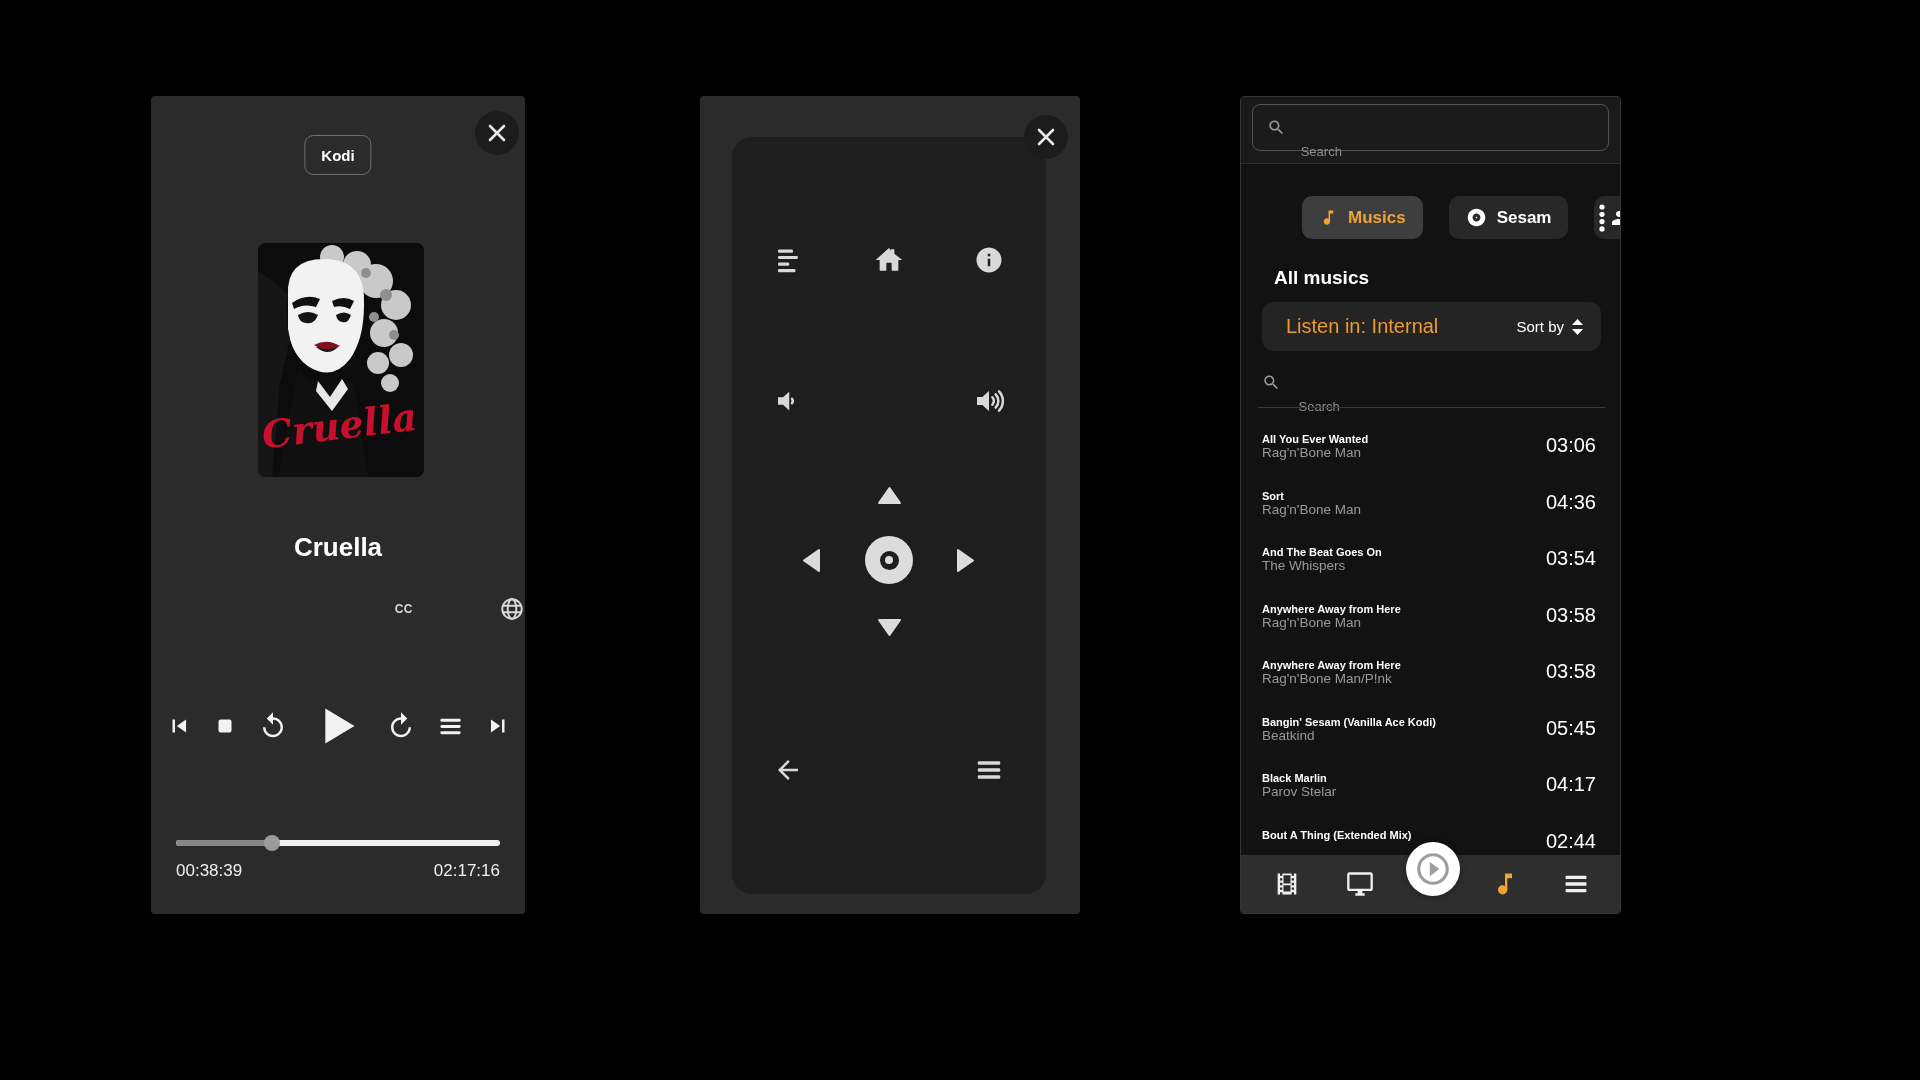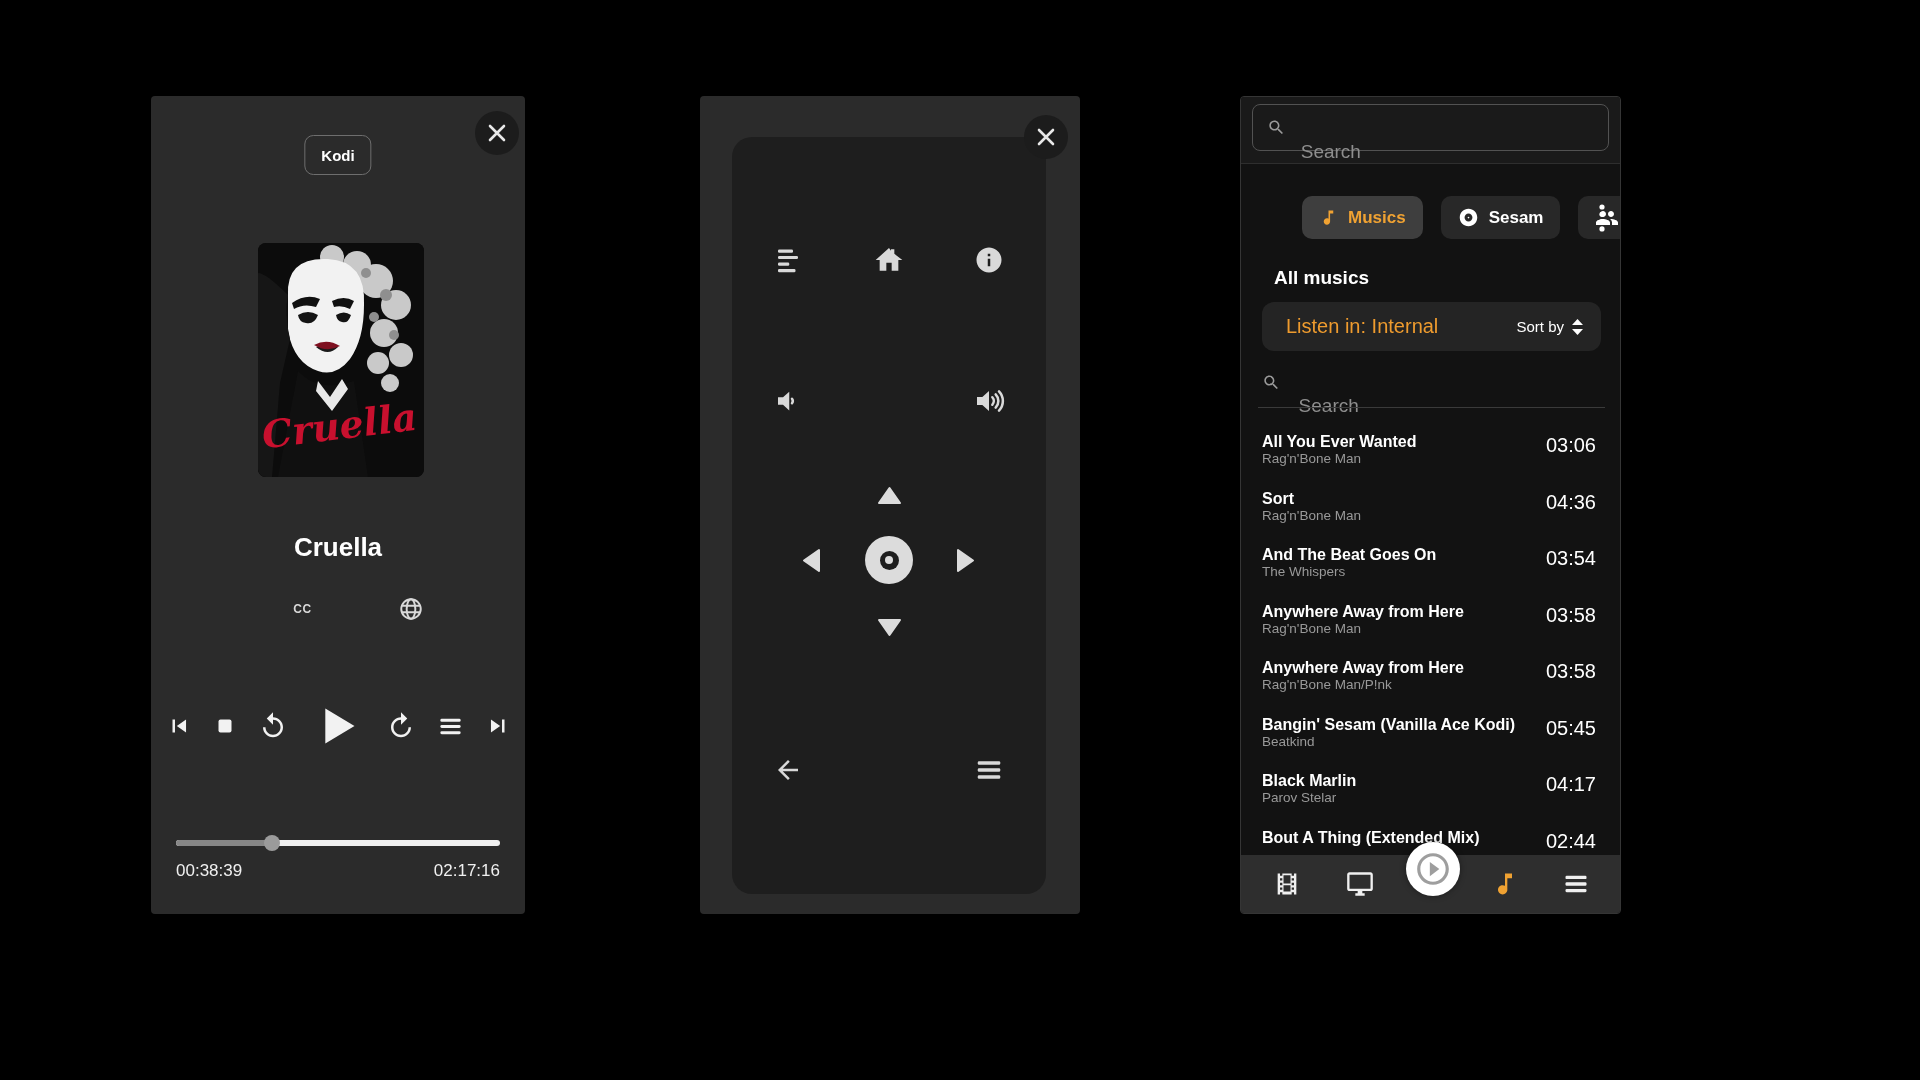--- a/index.html
+++ b/index.html
@@ -13,21 +13,21 @@
              border:none;display:flex;align-items:center;justify-content:center;cursor:pointer;
              color:#e8e8e8;z-index:6;padding:0;}
   .player .close-btn{left:324px;top:15px;}
   .chip{position:absolute;left:50%;transform:translateX(-50%);top:39px;height:38px;
         border:1.5px solid #6e6e6e;border-radius:9px;color:#fff;font-size:15px;font-weight:700;
         display:flex;align-items:center;padding:0 16px;background:transparent;}
   .poster{position:absolute;left:107px;top:147px;width:166px;height:234px;border-radius:8px;
           overflow:hidden;background:#0a0a0a;}
   .np-title{position:absolute;left:0;right:0;top:436px;text-align:center;color:#fff;
             font-size:26px;font-weight:700;margin:0;}
-  .badges{position:absolute;left:0;right:0;top:500px;display:flex;justify-content:center;
+  .badges{position:absolute;left:0;right:0;top:500px;display:flex;justify-content:flex-end;
           gap:86px;align-items:center;padding-left:41px;}
   .cc-badge{background:#d9d9d9;color:#2b2b2b;font-weight:800;font-size:12px;letter-spacing:.5px;
             border-radius:4px;padding:3px 5px;line-height:1;border:none;}
   .icon-btn{background:none;border:none;padding:0;cursor:pointer;color:#d9d9d9;
             display:flex;align-items:center;justify-content:center;}
   .controls{position:absolute;left:0;right:0;top:598px;height:64px;display:flex;
             align-items:center;justify-content:center;gap:21px;color:#f2f2f2;}
   .controls .icon-btn{color:#f2f2f2;}
   .seek{position:absolute;left:25px;right:25px;top:740px;height:14px;}
   .seek-track{position:absolute;left:0;right:0;top:4px;height:6px;border-radius:3px;background:#f0f0f0;}
@@ -54,44 +54,44 @@
   .dpad-ok .dot{width:8px;height:8px;border-radius:50%;background:#dcdcdc;}
 
   
   .library{left:1240px;width:381px;background:#121212;border:1px solid #353535;box-sizing:border-box;
            overflow:hidden;}
   .lib-top{position:absolute;left:0;right:0;top:0;height:66px;background:#1a1a1a;
            border-bottom:1px solid #2e2e2e;}
   .search-box{position:absolute;left:11px;top:7px;width:357px;height:47px;border:1px solid #525252;
               border-radius:8px;display:flex;align-items:center;gap:13px;padding:0 14px;box-sizing:border-box;color:#9a9a9a;}
   .search-box input, .mini-search input{background:transparent;border:none;outline:none;color:#cfcfcf;
-              font-size:19px;font-family:"Liberation Sans",sans-serif;width:100%;margin-top:48px;}
+              font-size:13px;font-family:"Liberation Sans",sans-serif;width:100%;margin-top:48px;}
   .search-box input::placeholder,.mini-search input::placeholder{color:#8e8e8e;}
   .tabs-clip{position:absolute;left:21px;top:99px;width:327px;height:43px;overflow:hidden;
-             display:flex;gap:18px;padding-left:40px;}
+             display:flex;gap:26px;padding-left:40px;}
   .pill{height:43px;border-radius:10px;background:#282828;color:#fff;border:none;cursor:pointer;
         display:flex;align-items:center;gap:10px;padding:0 17px;font-size:17px;font-weight:700;
         font-family:"Liberation Sans",sans-serif;flex:none;}
   .pill.active{background:#3e3e3e;color:#f0a232;}
   .kebab{position:absolute;left:350px;top:99px;width:22px;height:43px;display:flex;align-items:center;
          justify-content:center;background:none;border:none;color:#fff;cursor:pointer;padding:0;}
   .lib-heading{position:absolute;left:21px;top:158px;margin:12px;color:#fff;font-size:19px;font-weight:700;}
   .listen-bar{position:absolute;left:21px;top:205px;width:339px;height:49px;background:#242424;
               border-radius:12px;display:flex;align-items:center;justify-content:space-between;
               padding:0 17px 0 24px;box-sizing:border-box;}
   .listen-link{color:#ee9b2e;font-size:20px;background:none;border:none;cursor:pointer;padding:0;
                font-family:Liberation Sans, sans-serif;}
   .sort-btn{color:#fff;font-size:15px;background:none;border:none;cursor:pointer;display:flex;
             align-items:center;gap:7px;font-family:"Liberation Sans",sans-serif;padding:0;}
   .mini-search{position:absolute;left:21px;top:265px;right:21px;height:40px;display:flex;
                align-items:center;gap:16px;color:#9a9a9a;}
   .lib-divider{position:absolute;left:17px;right:15px;top:310px;height:1px;background:#3a3a3a;}
   .song-list{position:absolute;left:0;right:0;top:329px;bottom:0;}
   .song{position:relative;height:56.5px;box-sizing:border-box;padding:7px 88px 0 21px;cursor:pointer;}
-  .song-title{color:#fff;font-size:16px;font-weight:700;white-space:nowrap;overflow:hidden;}
+  .song-title{color:#fff;font-size:11px;font-weight:700;white-space:nowrap;overflow:hidden;}
   .song-artist{color:#999;font-size:13.5px;white-space:nowrap;overflow:hidden;}
   .song-time{position:absolute;right:24px;top:8px;color:#fff;font-size:20px;}
   .bottom-nav{position:absolute;left:0;right:0;bottom:0;height:58px;background:#2e2e2e;z-index:4;
               display:flex;align-items:center;}
   .bottom-nav .icon-btn{position:absolute;width:40px;height:40px;top:9px;color:#f0f0f0;}
   .fab{position:absolute;left:165px;top:745px;width:54px;height:54px;border-radius:50%;background:#fff;
        border:none;cursor:pointer;z-index:5;display:flex;align-items:center;justify-content:center;
        color:#9e9e9e;box-shadow:0 0 6px rgba(0,0,0,.4);padding:0;}
   svg{display:block;}
 </style>

